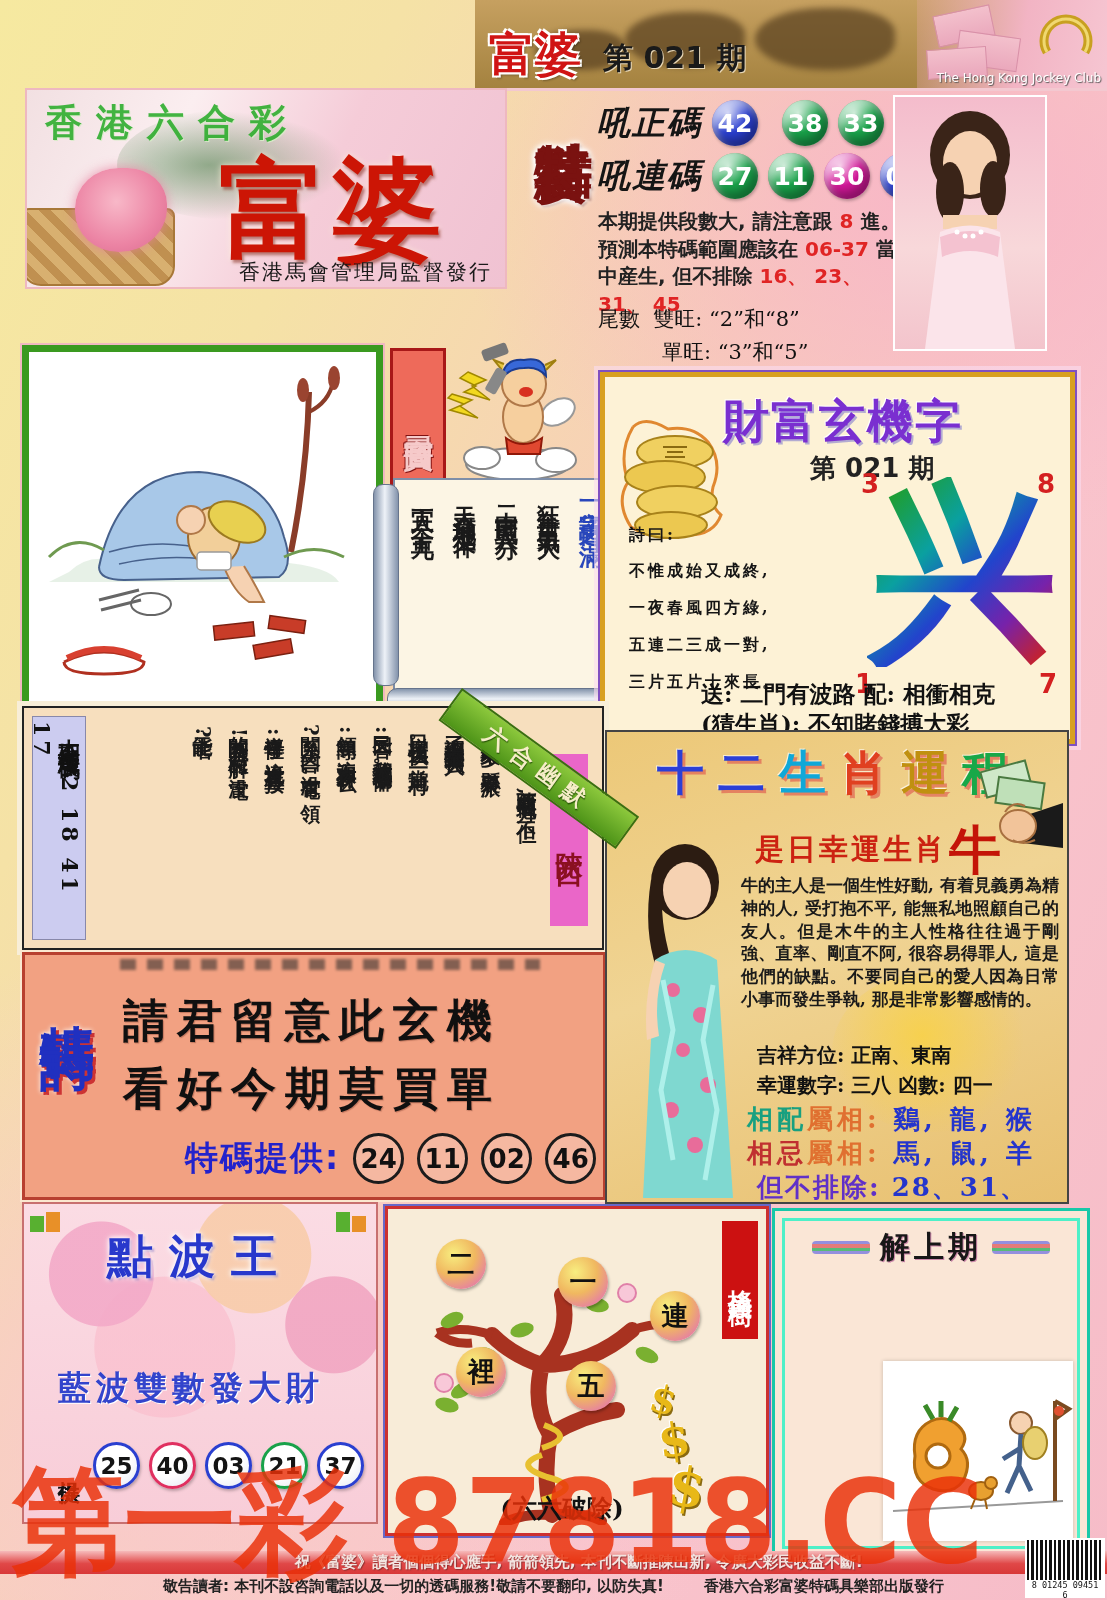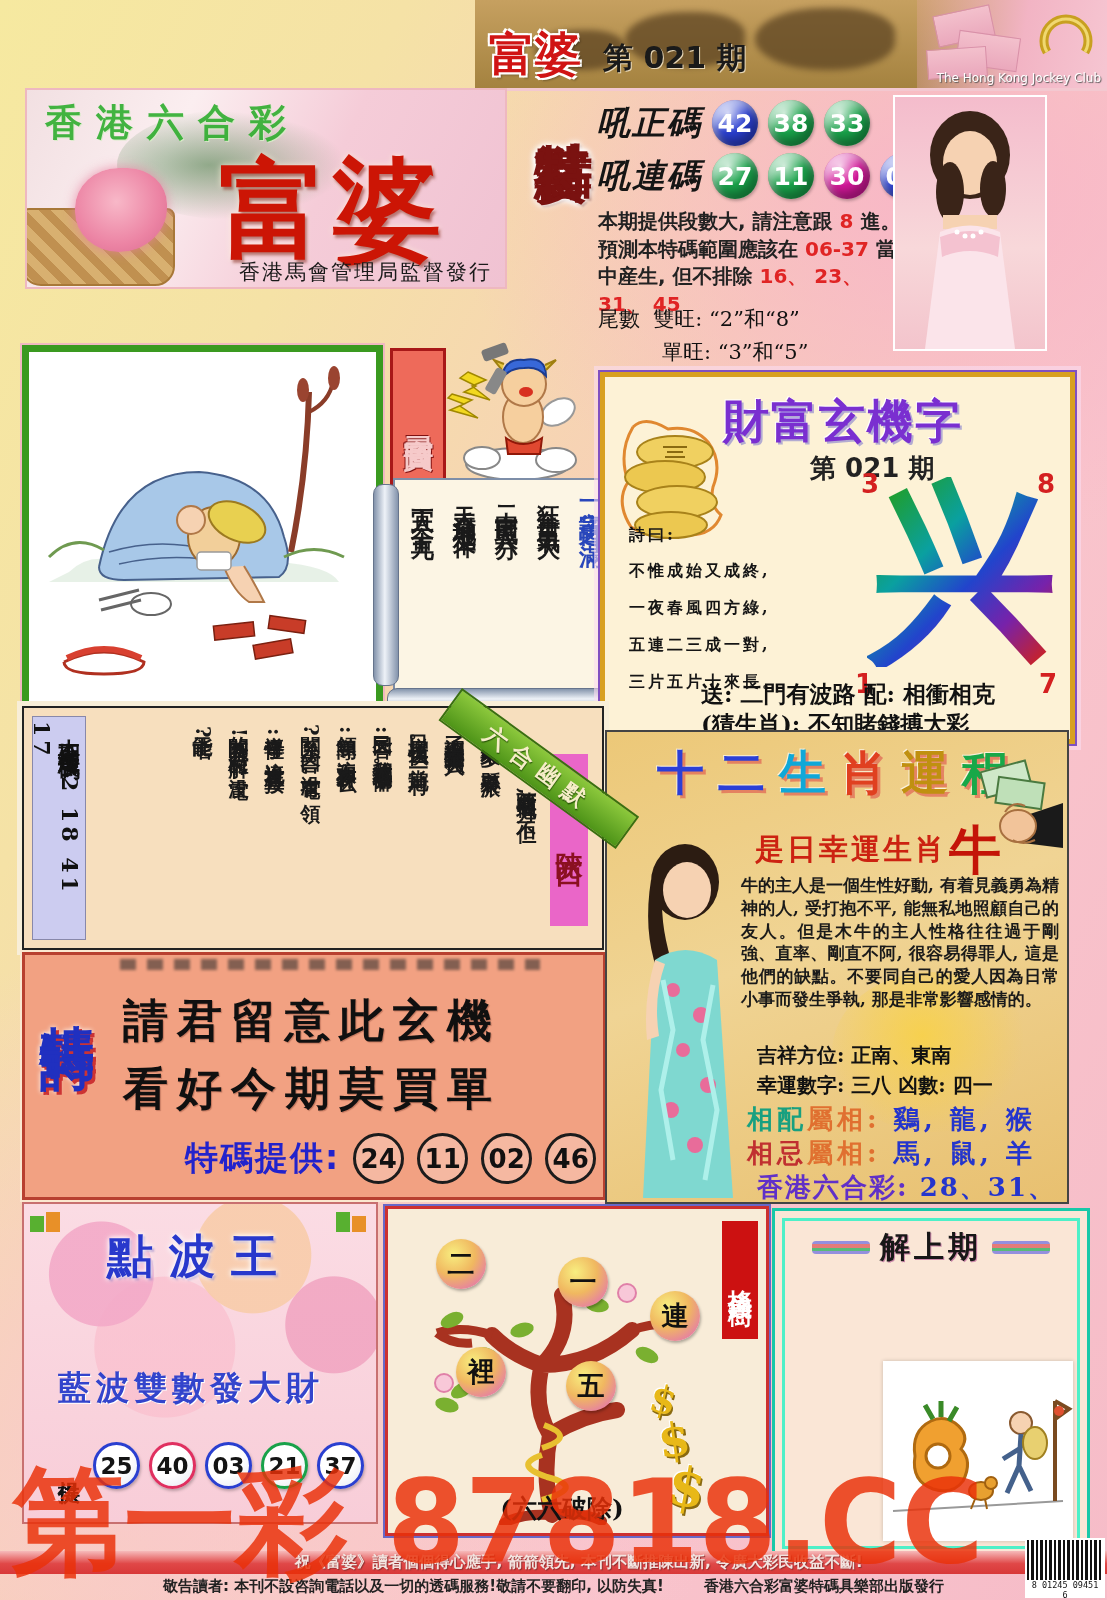--- a/index.html
+++ b/index.html
@@ -176,21 +176,21 @@
     <div class="abs" id="masthead-lottery">香港六合彩</div>
     <div class="abs" id="masthead-brand">富婆</div>
     <div class="abs" id="masthead-publisher">香港馬會管理局監督發行</div>
   </div>
 
   <div class="abs vtext" id="pointte-title">富婆點特</div>
 
   <div class="abs ballrow" style="left:597px;top:100px;">
     <span class="rowlabel">吼正碼</span>
     <span class="ball" style="background: radial-gradient(circle at 35% 28%, rgba(255, 255, 255, 0.75), rgba(255, 255, 255, 0) 45%), rgb(42, 63, 208);">42</span>
-    <span class="ball" style="background: radial-gradient(circle at 35% 28%, rgba(255, 255, 255, 0.75), rgba(255, 255, 255, 0) 45%), rgb(25, 162, 74);">38</span>
+    <span class="ball" style="background: radial-gradient(circle at 35% 28%, rgba(255, 255, 255, 0.75), rgba(255, 255, 255, 0) 45%), rgb(25, 162, 74); margin-left: 14px;">38</span>
     <span class="ball" style="background: radial-gradient(circle at 35% 28%, rgba(255, 255, 255, 0.75), rgba(255, 255, 255, 0) 45%), rgb(25, 162, 74);">33</span>
   </div>
   <div class="abs ballrow" style="left:597px;top:153px;">
     <span class="rowlabel">吼連碼</span>
     <span class="ball" style="background: radial-gradient(circle at 35% 28%, rgba(255, 255, 255, 0.75), rgba(255, 255, 255, 0) 45%), rgb(25, 162, 74);">27</span>
     <span class="ball" style="background: radial-gradient(circle at 35% 28%, rgba(255, 255, 255, 0.75), rgba(255, 255, 255, 0) 45%), rgb(25, 162, 74);">11</span>
     <span class="ball" style="background: radial-gradient(circle at 35% 28%, rgba(255, 255, 255, 0.75), rgba(255, 255, 255, 0) 45%), rgb(212, 24, 154);">30</span>
     <span class="ball" style="background: radial-gradient(circle at 35% 28%, rgba(255, 255, 255, 0.75), rgba(255, 255, 255, 0) 45%), rgb(42, 63, 208);">09</span>
   </div>
 
@@ -381,21 +381,21 @@
     <div class="zinfo" style="left:150px;top:340px;font-size:20px;">幸運數字: 三八  凶數: 四一</div>
     <div class="zinfo" style="left:140px;top:370px;font-size:26px;letter-spacing:4px;">
       <span style="color:#18a080;">相配</span><span style="color:#e07030;">屬相:</span>
       <span style="color:#2535cc;">鷄, 龍, 猴</span>
     </div>
     <div class="zinfo" style="left:140px;top:404px;font-size:26px;letter-spacing:4px;">
       <span style="color:#c03030;">相忌</span><span style="color:#e07030;">屬相:</span>
       <span style="color:#2535cc;">馬, 鼠, 羊</span>
     </div>
     <div class="zinfo" style="left:150px;top:438px;font-size:26px;letter-spacing:2px;">
-      <span style="color:#6030c8;">香港六合彩:</span>
+      <span style="color:#6030c8;">但不排除:</span>
       <span style="color:#2535cc;">28、31、15</span>
     </div>
   </div>
 
   <div class="abs" id="waveking">
     <div class="gift" style="left:6px;top:4px;">
       <i style="left:0;top:8px;width:14px;height:16px;background:#58b030;"></i>
         <i style="left:16px;top:4px;width:14px;height:20px;background:#e89028;"></i>
     </div>
     <div class="gift" style="right:6px;top:4px;">

